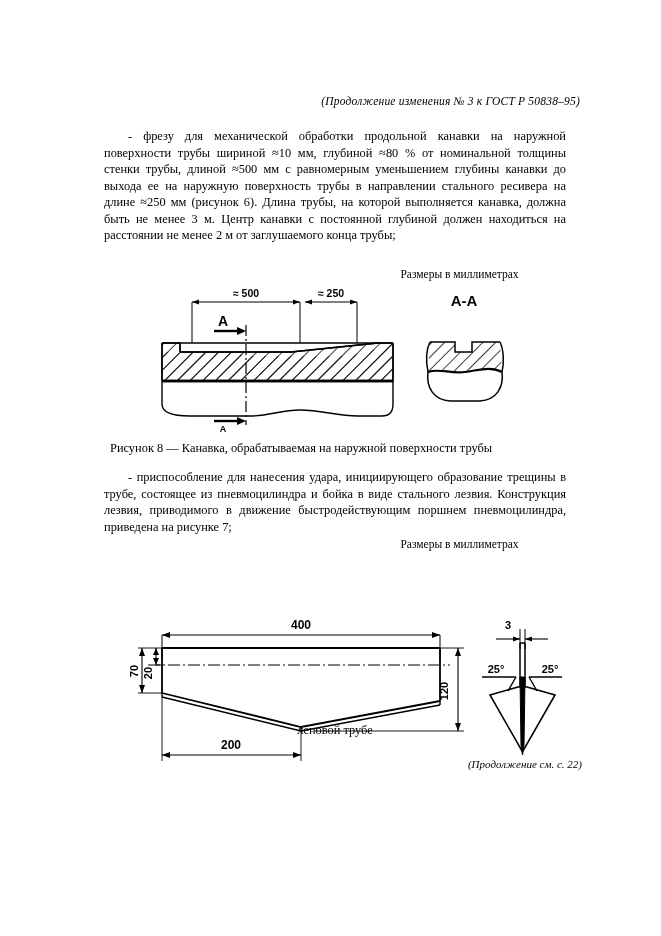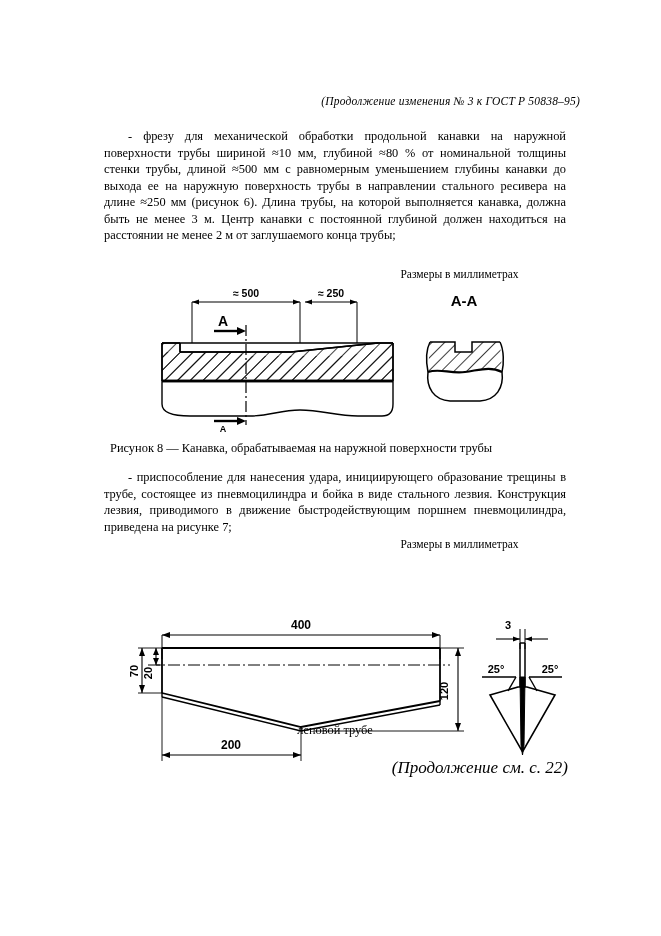--- a/index.html
+++ b/index.html
@@ -85,26 +85,26 @@
     line-height: 16.5px;
     text-align: center;
   }
   .cap6 { top: 440px; text-align: left; padding-left: 6px; }
   .cap7 { top: 722px; }
   .cap7 .l1 { text-align: left; padding-left: 6px; }
   .cap7 .l2 { }
 
   .cont-note {
     position: absolute;
-    left: 106px;
+    left: 120px;
     top: 758px;
     width: 462px;
     text-align: right;
     font-style: italic;
-    font-size: 17px;
+    font-size: 11px;
   }
 
   
   .figure {
     position: absolute;
   }
   #figure-6 { left: 150px; top: 280px; width: 370px; height: 152px; }
   #figure-7 { left: 130px; top: 572px; width: 450px; height: 158px; margin-top: 43px; }
 
   svg { display: block; }

